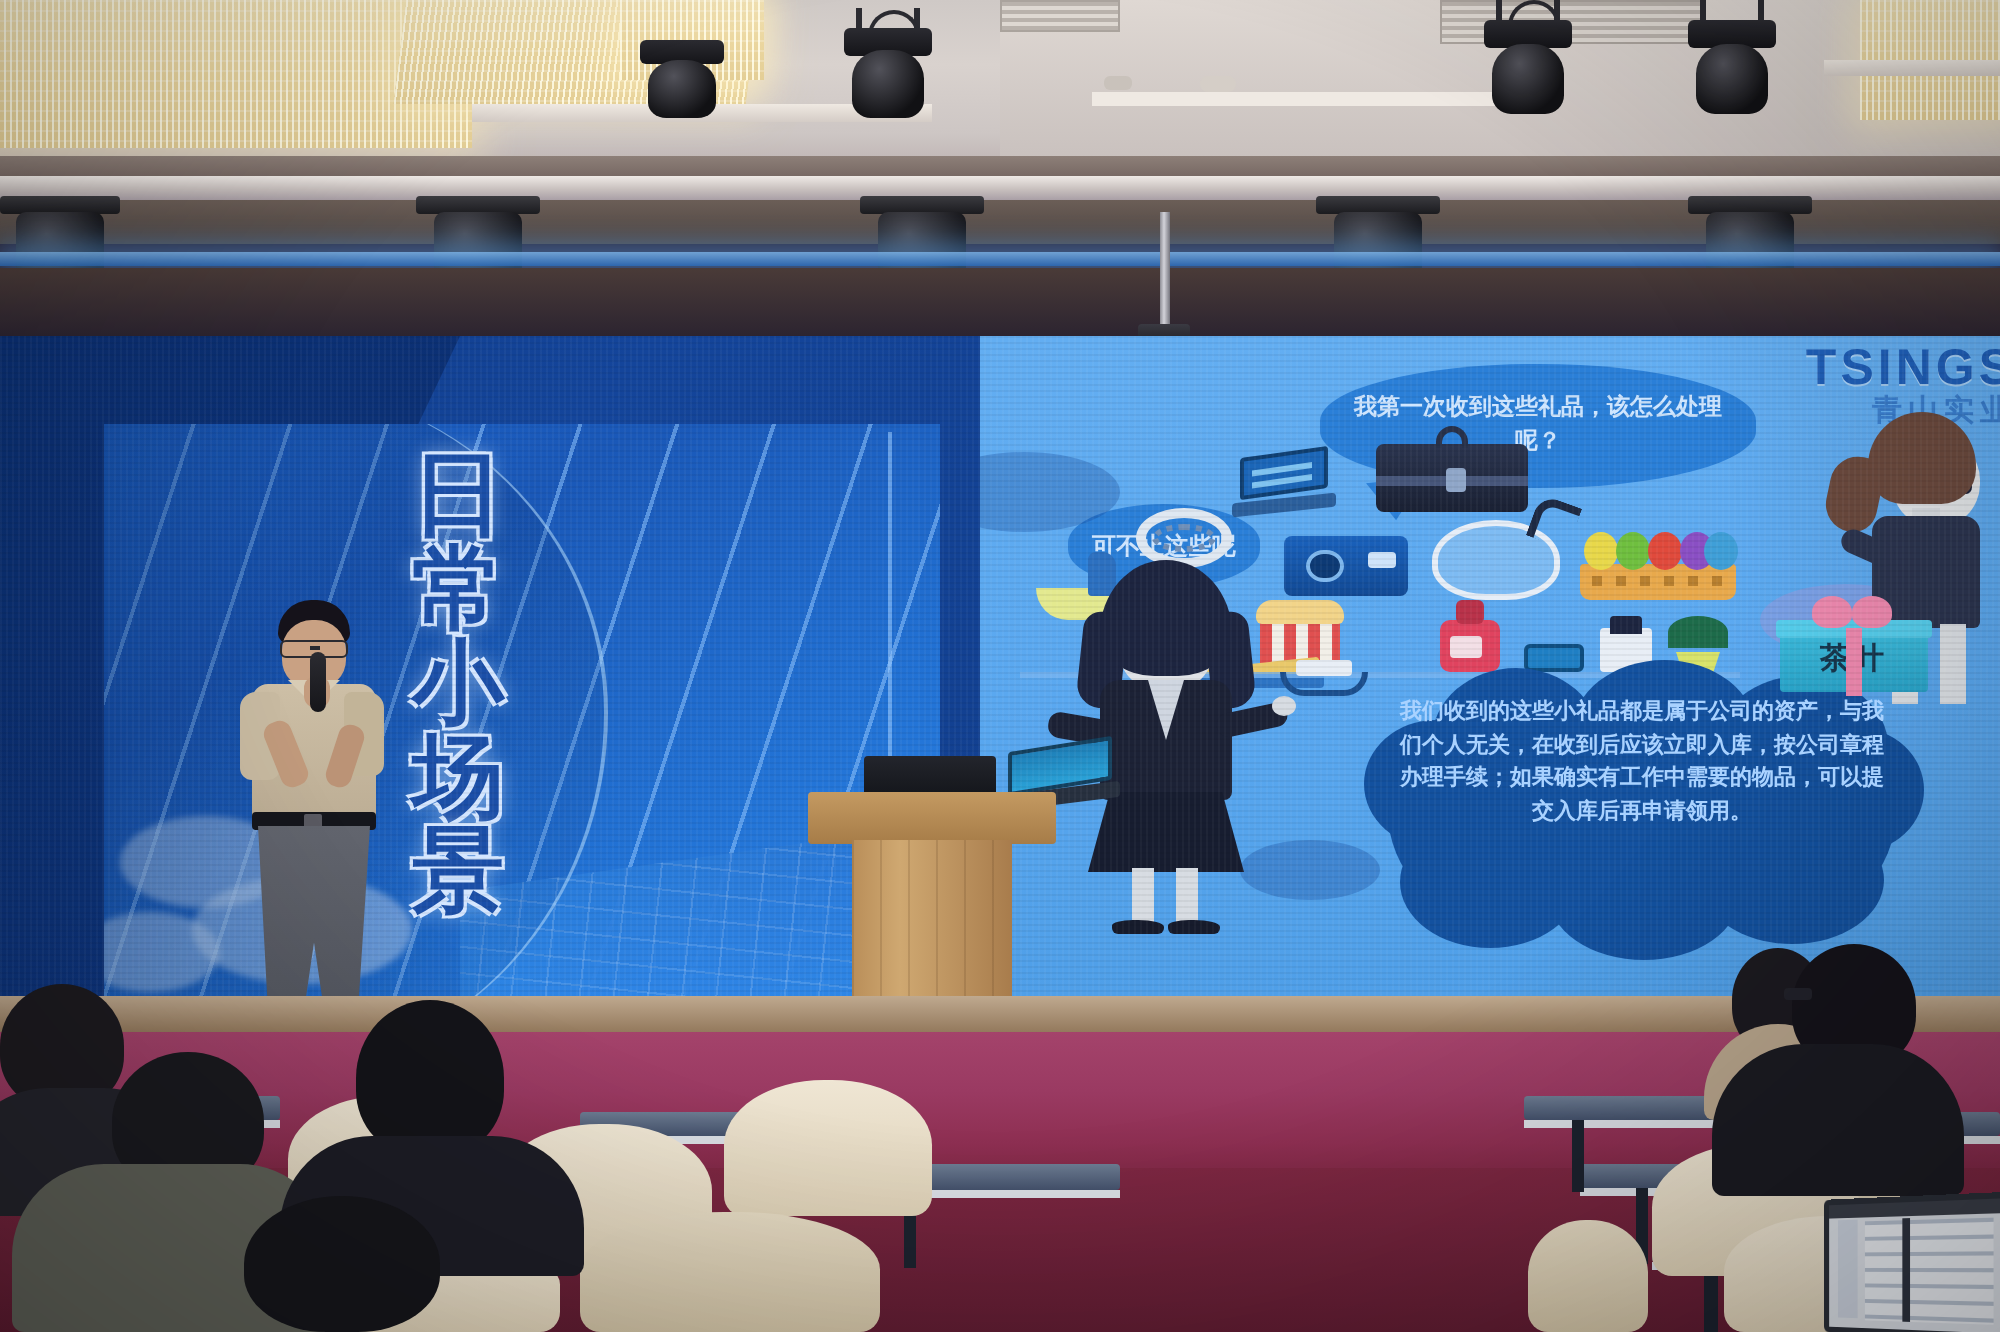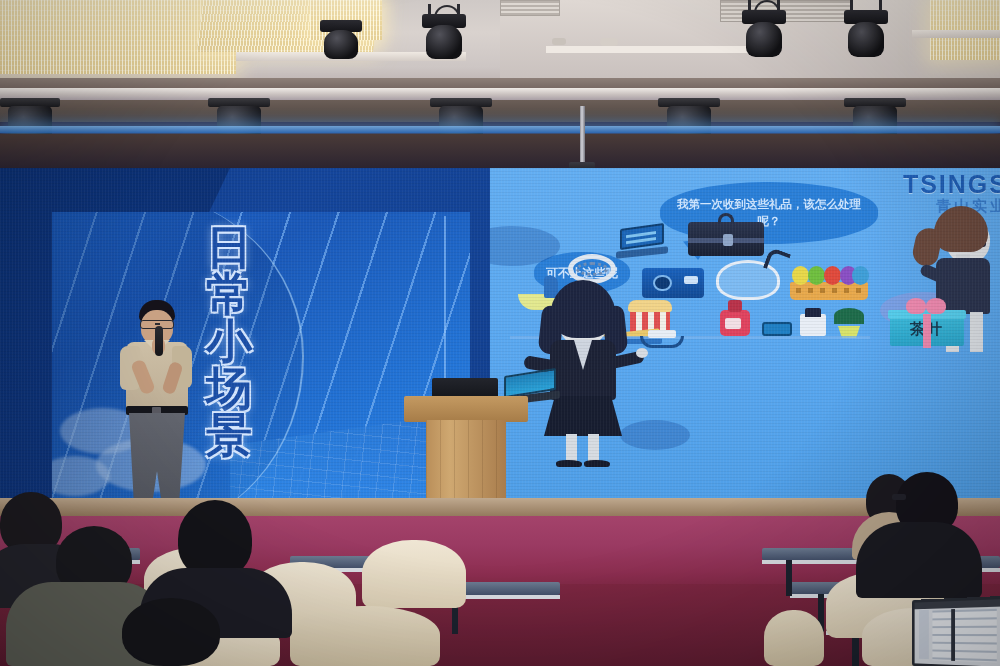--- a/index.html
+++ b/index.html
@@ -677,20 +677,32 @@
         <div class="cw-shoe" style="left:60px;"></div>
         <div class="laptop">
           <div class="scr"></div>
             <div class="base"></div>
         </div>
       </div>
 
       <div style="position:absolute;left:150px;top:168px;width:44px;height:12px;border:3px solid #1b4f8e;border-top:none;border-radius:0 0 22px 22px;"></div>
       <div style="position:absolute;left:158px;top:162px;width:28px;height:8px;background:#e8eef6;border-radius:2px;"></div>
 
+      <div class="cloudbub">
+        <div class="lobe" style="left:0;top:30px;width:72px;height:64px;"></div>
+        <div class="lobe" style="left:34px;top:4px;width:84px;height:72px;"></div>
+        <div class="lobe" style="left:104px;top:0;width:92px;height:72px;"></div>
+        <div class="lobe" style="left:176px;top:8px;width:86px;height:70px;"></div>
+        <div class="lobe" style="left:214px;top:34px;width:66px;height:62px;"></div>
+        <div class="lobe" style="left:18px;top:78px;width:90px;height:66px;"></div>
+        <div class="lobe" style="left:92px;top:84px;width:96px;height:66px;"></div>
+        <div class="lobe" style="left:168px;top:78px;width:92px;height:64px;"></div>
+        <div class="core"></div>
+        <div class="txt">我们收到的这些小礼品都是属于公司的资产，与我们个人无关，在收到后应该立即入库，按公司章程办理手续；如果确实有工作中需要的物品，可以提交入库后再申请领用。</div>
+      </div>
 
       <div class="rw">
         <div class="rw-pony"></div>
         <div class="rw-face">
           <div class="rw-eye" style="left:24px;"></div>
           <div class="rw-eye" style="left:34px;"></div>
         </div>
         <div class="rw-hair"></div>
         <div class="rw-neck"></div>
         <div class="rw-torso"></div>

